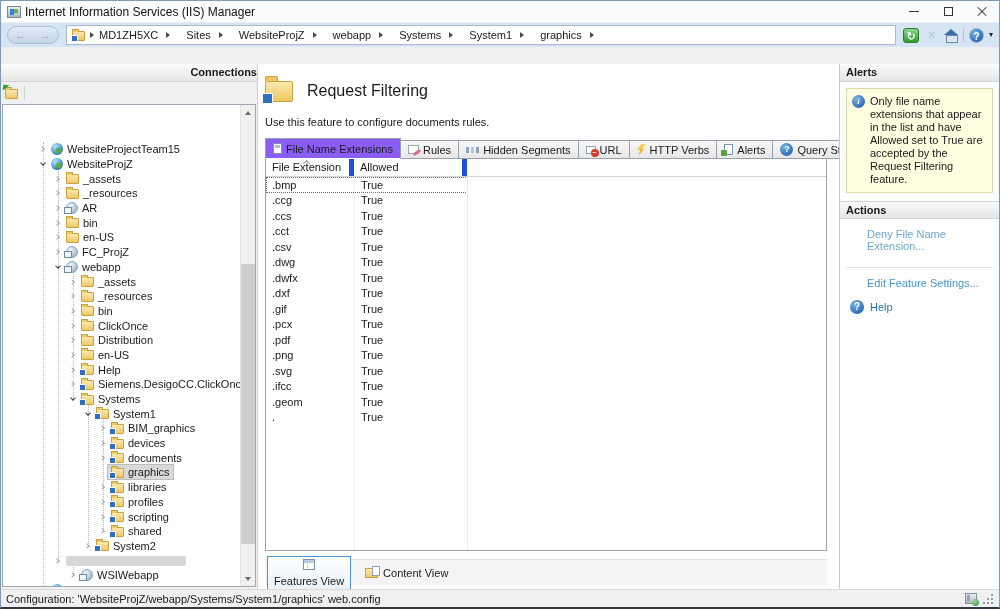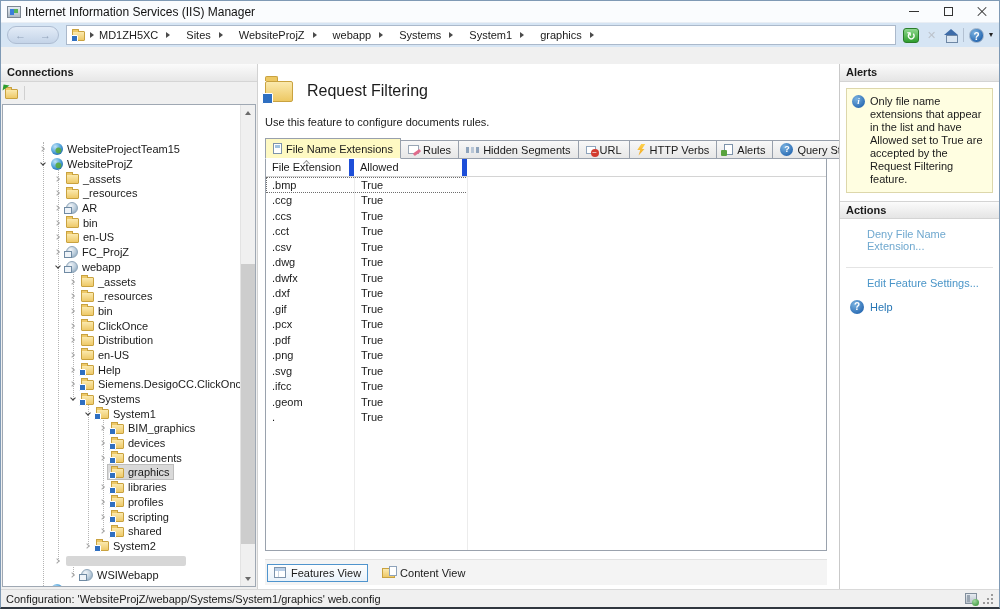--- a/index.html
+++ b/index.html
@@ -43,21 +43,21 @@
   .vsep{width:1px;height:14px;background:#b3c1d2;}
   .i-helpcircle{width:15px;height:15px;border-radius:50%;background:radial-gradient(circle at 35% 30%,#7ab2e0,#2b6cb4 70%,#1b4f8d);color:#fff;font-size:10px;font-weight:bold;text-align:center;line-height:15px;border:1px solid #9fb2c8;}
   .caret{font-size:8px;color:#222;line-height:1;}
   
   .menubar{height:17px;display:flex;align-items:center;background:#f0f0f0;padding-left:4px;}
   .menu-item{padding:0 9px;line-height:17px;margin-top:48px;}
   
   .body{display:flex;height:525px;}
   
   .sidebar{width:257px;flex:none;display:flex;flex-direction:column;background:#f0f0f0;border-right:1px solid #d2d2d2;}
-  .panel-header{height:18px;flex:none;background:linear-gradient(#fbfbfb,#e7e7e7);border-bottom:1px solid #d5d5d5;font-weight:bold;line-height:17px;padding-left:6px;}
+  .panel-header{height:18px;flex:none;background:linear-gradient(#fbfbfb,#e7e7e7);border-bottom:1px solid #d5d5d5;font-weight:bold;line-height:17px;padding-left:6px;text-align:right;}
   .side-toolbar{height:22px;flex:none;display:flex;align-items:center;gap:6px;padding-left:4px;}
   .tb-folder::after{content:"";position:absolute;left:-3px;top:-5px;width:0;height:0;border-bottom:6px solid transparent;border-left:6px solid #2e9e2e;transform:rotate(10deg);}
   .tbsep{width:1px;height:14px;background:#d0d0d0;}
   .treewrap{flex:1;margin:0 1px 2px 1px;background:#fff;border:1px solid #9fa8b3;display:flex;overflow:hidden;}
   .tree{flex:1;position:relative;padding-top:4px;overflow:hidden;margin-top:33px;}
   .gl{position:absolute;width:0;border-left:1px dotted #b4b4b4;}
   .gl2{left:40px;top:4px;height:448px;}
   .gl3{left:55px;top:26px;height:397px;}
   .gl4a{left:70px;top:130px;height:131px;}
   .gl4b{left:70px;top:423px;height:15px;}
@@ -101,21 +101,21 @@
   
   .main{flex:1;background:#fff;display:flex;flex-direction:column;padding:0 12px 0 7px;overflow:hidden;}
   .feature-header{display:flex;align-items:center;gap:14px;margin-top:10px;height:34px;flex:none;}
   .bigfolder{position:relative;width:28px;height:21px;background:linear-gradient(#fbe9ad,#edc863);border:1px solid #c9a23f;border-radius:2px;}
   .bigfolder::before{content:"";position:absolute;top:-6px;left:-1px;width:11px;height:4px;background:#edc863;border:1px solid #c9a23f;border-bottom:none;border-radius:2px 2px 0 0;}
   .bigfolder::after{content:"";position:absolute;left:-4px;bottom:-3px;width:9px;height:9px;background:#2f6fc1;border:1px solid #fff;border-radius:1px;}
   .feature-title{font-size:16px;color:#1c1c1c;}
   .subtitle{margin:8px 0 10px 0;flex:none;}
   .tabstrip{display:flex;align-items:flex-end;flex:none;position:relative;z-index:2;margin-bottom:-1px;padding-left:1px;}
   .tab{height:19px;display:flex;align-items:center;gap:4px;padding:0 7px;border:1px solid #98a0ac;margin-left:-1px;background:linear-gradient(#f8f8f8,#e7e7e7);white-space:nowrap;}
-  .tab[data-active="true"]{height:21px;background:#fef9c3;border-bottom:1px solid #fff;z-index:3;justify-content:space-between;}
+  .tab[data-active="true"]{height:21px;background:#8b5cf6;border-bottom:1px solid #fff;z-index:3;justify-content:space-between;}
   .tabicon{flex:none;position:relative;display:inline-block;}
   .tab[data-ti="fileext"] .tabicon{width:9px;height:11px;background:#fff;border:1px solid #7d93ab;}
   .tab[data-ti="fileext"] .tabicon::after{content:"";position:absolute;left:1px;top:1px;right:1px;height:3px;background:#9fc2e0;}
   .tab[data-ti="rules"] .tabicon{width:11px;height:9px;background:#fff;border:1px solid #99a6b5;}
   .tab[data-ti="rules"] .tabicon::after{content:"";position:absolute;right:-3px;bottom:-1px;width:8px;height:3px;background:#e06a8a;transform:rotate(-35deg);border-radius:1px;}
   .tab[data-ti="segments"] .tabicon{width:3px;height:6px;background:#8ea3bb;box-shadow:5px 0 0 #b9c6d6,10px 0 0 #8ea3bb;margin-right:10px;}
   .tab[data-ti="url"] .tabicon{width:10px;height:8px;background:#fff;border:1px solid #8ea3bb;}
   .tab[data-ti="url"] .tabicon::after{content:"−";position:absolute;right:-4px;bottom:-4px;width:8px;height:8px;background:#d23b2f;border-radius:50%;color:#fff;font-size:8px;line-height:8px;text-align:center;}
   .tab[data-ti="verbs"] .tabicon{width:9px;height:12px;background:linear-gradient(#ffd34d,#f0a420);clip-path:polygon(55% 0,100% 0,60% 45%,88% 45%,22% 100%,40% 55%,8% 55%);}
   .tab[data-ti="headers"] .tabicon{width:9px;height:11px;background:#fff;border:1px solid #7d93ab;}
@@ -129,21 +129,21 @@
   .lheader{height:18px;display:flex;border-bottom:1px solid #d4d4d4;position:relative;}
   .lh{line-height:17px;padding-left:6px;border-right:5px solid #1d4ed8;}
   .lh1{width:88px;} .lh2{width:113px;}
   .sortcaret{position:absolute;top:2px;left:38px;width:5px;height:5px;border-left:1px solid #9a9a9a;border-top:1px solid #9a9a9a;transform:rotate(45deg);}
   .lrow{display:flex;width:202px;height:15.5px;align-items:center;}
   .lrow[data-sel="true"]{outline:1px dotted #6e6e6e;outline-offset:-1px;}
   .lc1{width:88px;padding-left:6px;} .lc2{width:113px;padding-left:7px;}
   
   .viewbar{flex:none;height:26px;margin:8px 0 4px 0;display:flex;align-items:center;gap:8px;background:#f4f4f4;border-top:1px solid #e2e2e2;padding-left:2px;}
   .viewtab{display:flex;align-items:center;gap:5px;padding:2px 6px;}
-  .viewtab[data-active="true"]{border:1px solid #4f94cd;background:linear-gradient(#fefefe,#e9f2fa);}
+  .viewtab[data-active="true"]{border:1px solid #4f94cd;background:linear-gradient(#fefefe,#e9f2fa);flex-direction:column;}
   .vicon{flex:none;position:relative;display:inline-block;}
   .viewtab[data-vi="features"] .vicon{width:12px;height:11px;background:#fff;border:1px solid #7d93ab;}
   .viewtab[data-vi="features"] .vicon::before{content:"";position:absolute;left:0;top:0;right:0;height:3px;background:#b9cfe8;}
   .viewtab[data-vi="features"] .vicon::after{content:"";position:absolute;left:3px;top:3px;bottom:0;width:1px;background:#c9d4e0;}
   .viewtab[data-vi="content"] .vicon{width:13px;height:10px;background:linear-gradient(#fbe9ad,#eec968);border:1px solid #c9a23f;}
   .viewtab[data-vi="content"] .vicon::after{content:"";position:absolute;right:-3px;top:-3px;width:6px;height:8px;background:#fff;border:1px solid #8ea3bb;}
   
   .rightpanel{width:160px;flex:none;background:#fff;border-left:1px solid #c9c9c9;display:flex;flex-direction:column;}
   .rp-header{height:18px;flex:none;background:linear-gradient(#fbfbfb,#e5e5e5);border-bottom:1px solid #d4d4d4;font-weight:bold;line-height:17px;padding-left:6px;}
   .rp-header.second{border-top:1px solid #d4d4d4;margin-top:2px;}

